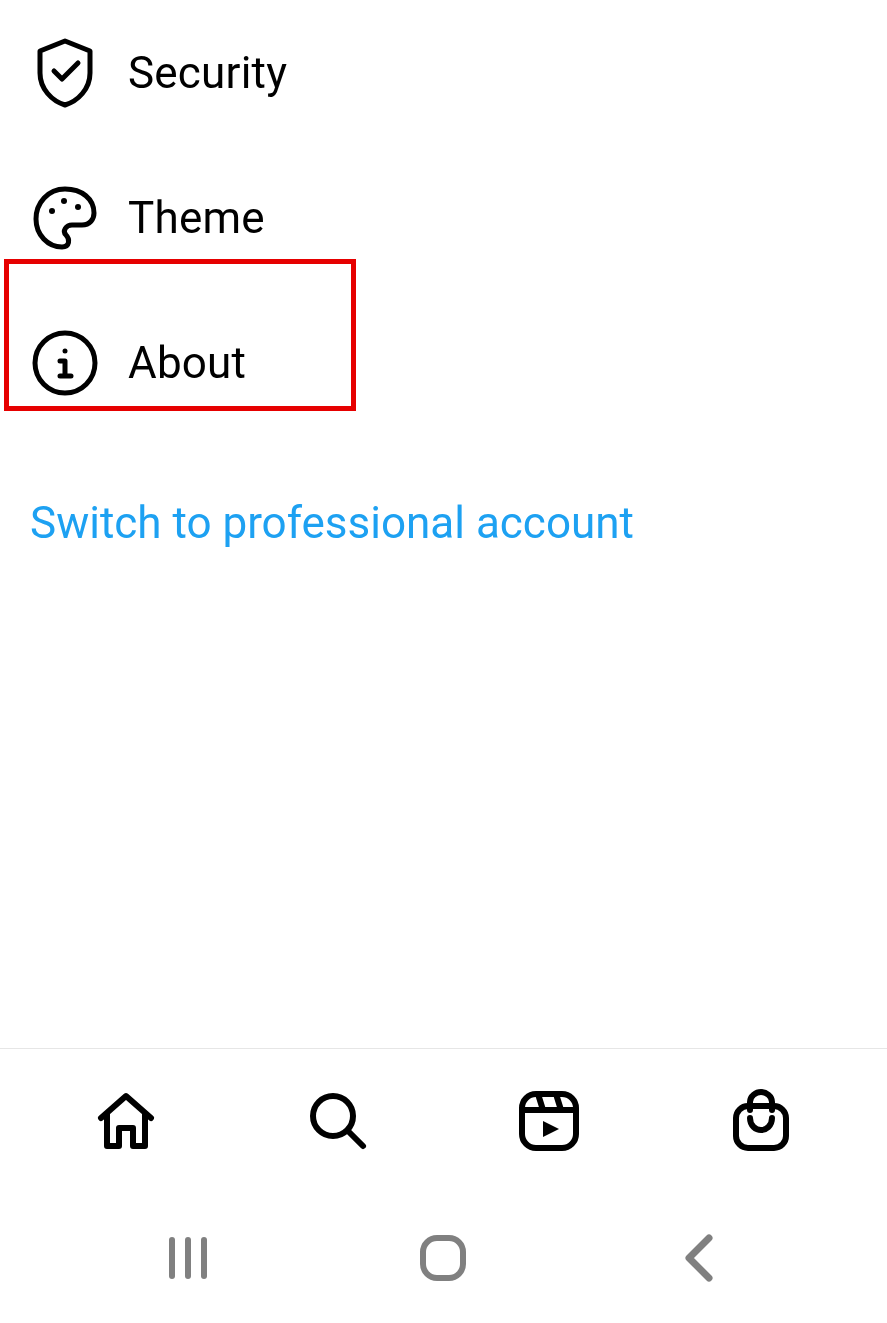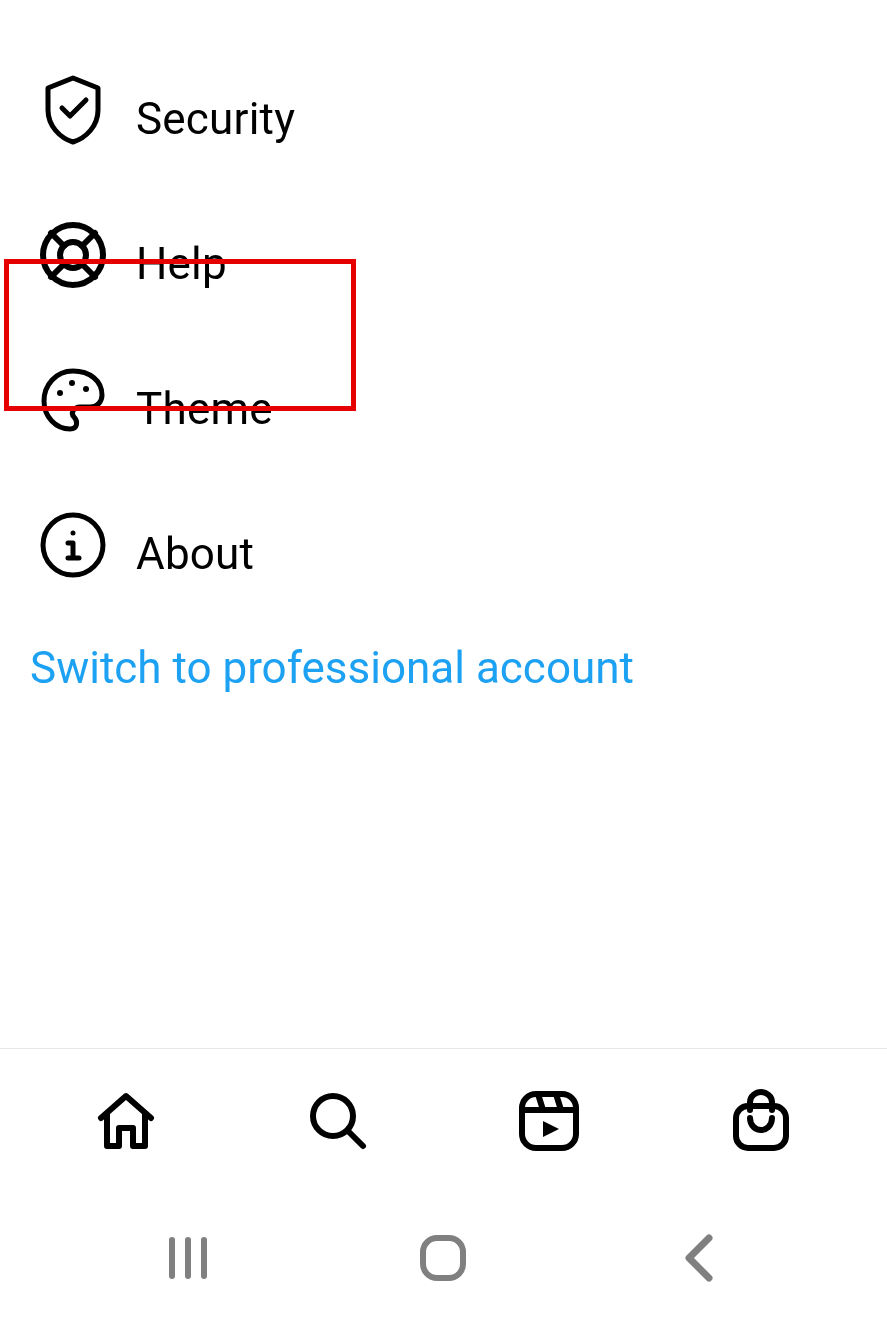--- a/index.html
+++ b/index.html
@@ -1,23 +1,23 @@
 <!DOCTYPE html>
 <html><head>
 <meta charset="utf-8">
 <style>
   * { box-sizing: border-box; margin: 0; padding: 0; }
   html, body { width: 887px; height: 1323px; background: #fff; font-family: -apple-system, BlinkMacSystemFont, "Segoe UI", Roboto, Helvetica, Arial, sans-serif; color: #000; }
   .screen { display: flex; flex-direction: column; width: 887px; height: 1323px; position: relative; }
   .settings-list { flex: 1; display: flex; flex-direction: column; padding-top: 0; }
   .setting-item {
     display: flex;
-    align-items: flex-end;
+    align-items: center;
     height: 145px;
-    padding-left: 38px;
+    padding-left: 30px;
     cursor: pointer;
   }
   .setting-item .icon-wrap {
     width: 70px;
     height: 70px;
     display: flex;
     align-items: center;
     justify-content: center;
     margin-right: 28px;
   }
@@ -83,33 +83,20 @@
         <svg width="66" height="72" viewBox="0 0 66 72" fill="none" stroke="#000" stroke-width="5" stroke-linejoin="round" stroke-linecap="round">
           <path d="M33 4 L58 14 V36 C58 52 46 64 33 68 C20 64 8 52 8 36 V14 Z"></path>
           <path d="M22 34 L30 42 L46 26"></path>
         </svg>
       </span>
       <span class="label">Security</span>
     </div>
 
 
 
-    <div class="setting-item">
-      <span class="icon-wrap">
-        <svg width="70" height="70" viewBox="0 0 70 70" fill="none" stroke="#000" stroke-width="6" stroke-linejoin="round" stroke-linecap="round">
-          <circle cx="35" cy="35" r="30"></circle>
-          <circle cx="35" cy="35" r="13"></circle>
-          <line x1="13" y1="13" x2="26" y2="26"></line>
-          <line x1="57" y1="13" x2="44" y2="26"></line>
-          <line x1="13" y1="57" x2="26" y2="44"></line>
-          <line x1="57" y1="57" x2="44" y2="44"></line>
-        </svg>
-      </span>
-      <span class="label">Help</span>
-    </div>
 
     <div class="setting-item">
       <span class="icon-wrap">
         <svg width="70" height="70" viewBox="0 0 70 70" fill="none" stroke="#000" stroke-width="5" stroke-linejoin="round" stroke-linecap="round">
           <path d="M35 6 C18 6 6 20 6 36 C6 52 18 64 32 64 C40 64 40 56 36 52 C32 48 36 42 42 42 L52 42 C60 42 64 36 64 30 C64 16 52 6 35 6 Z"></path>
           <circle cx="22" cy="28" r="3" fill="#000" stroke="none"></circle>
           <circle cx="34" cy="18" r="3" fill="#000" stroke="none"></circle>
           <circle cx="48" cy="24" r="3" fill="#000" stroke="none"></circle>
         </svg>
       </span>

